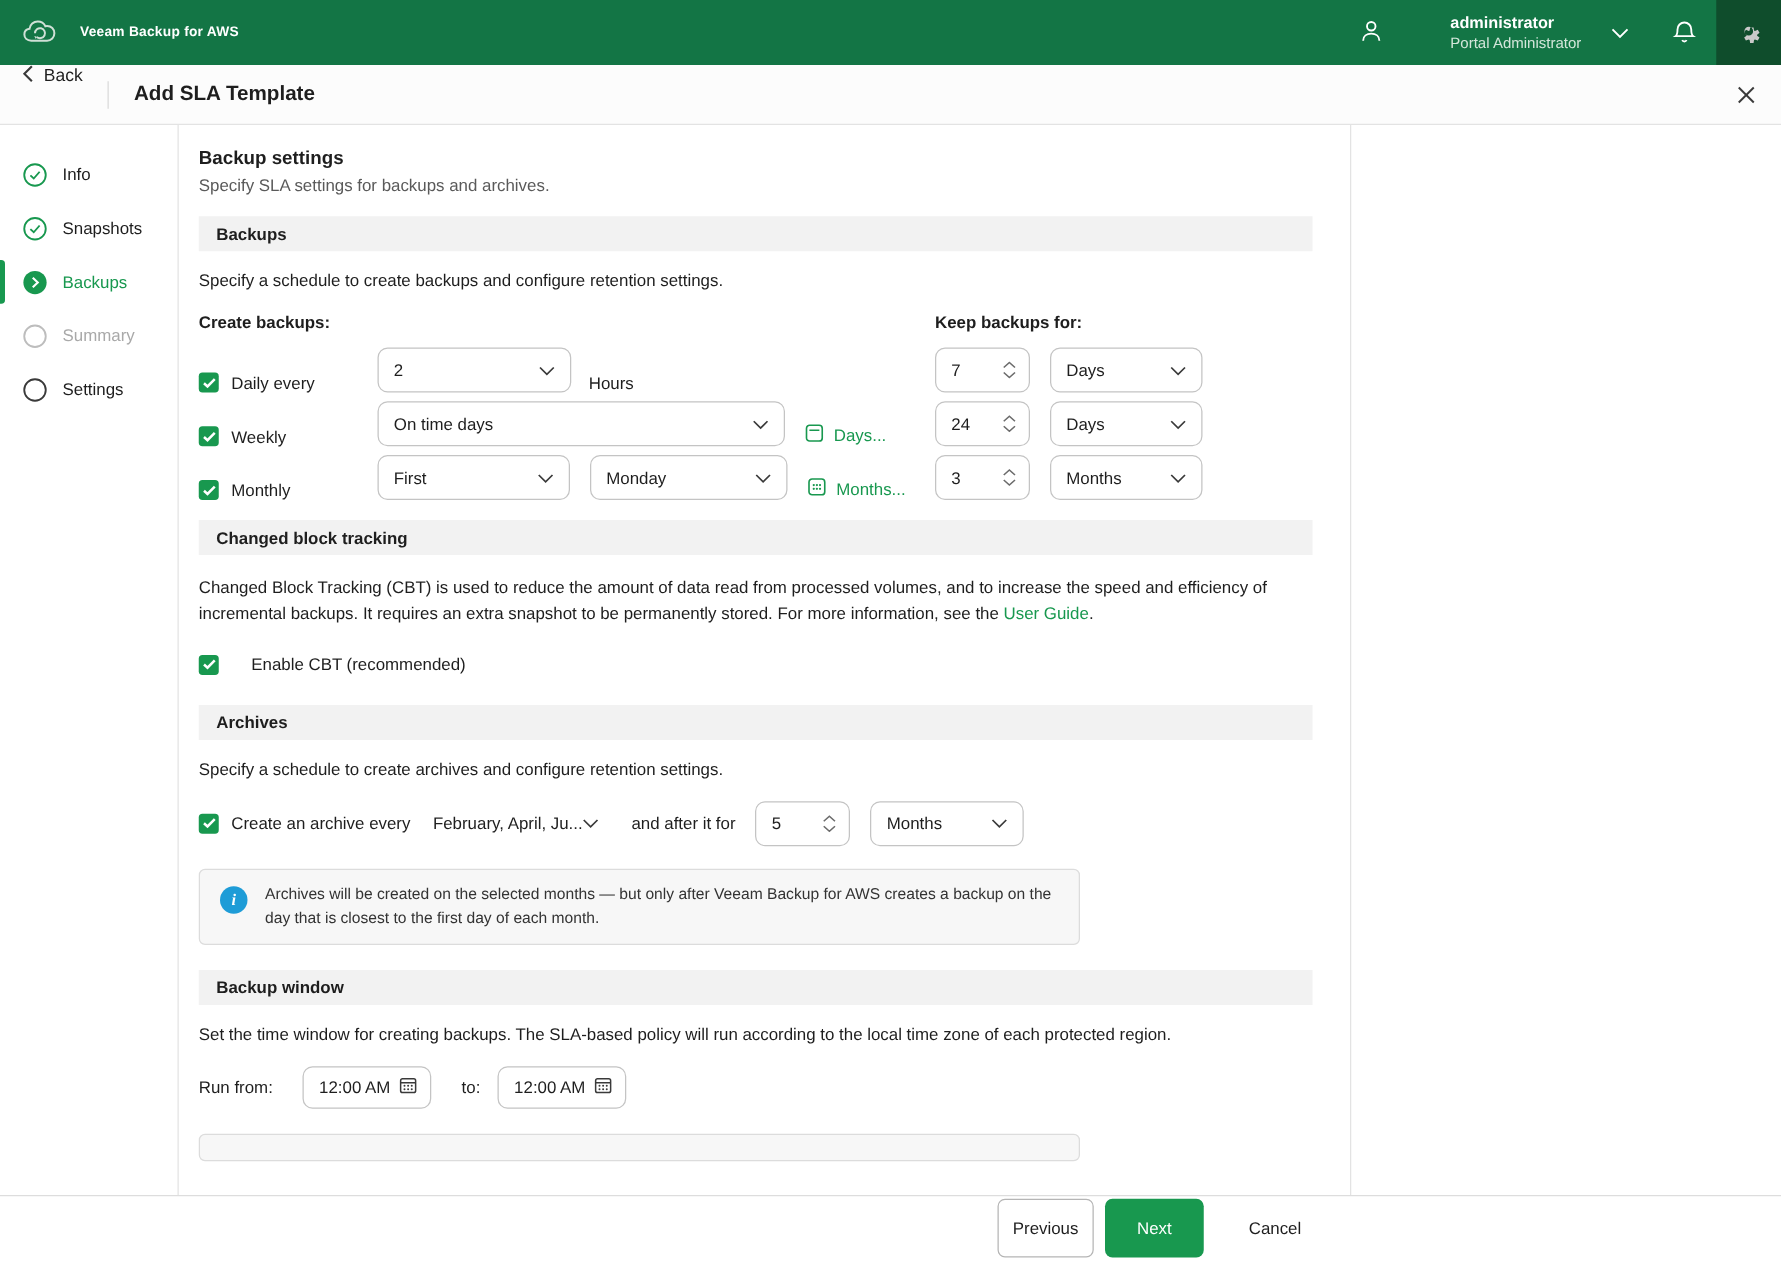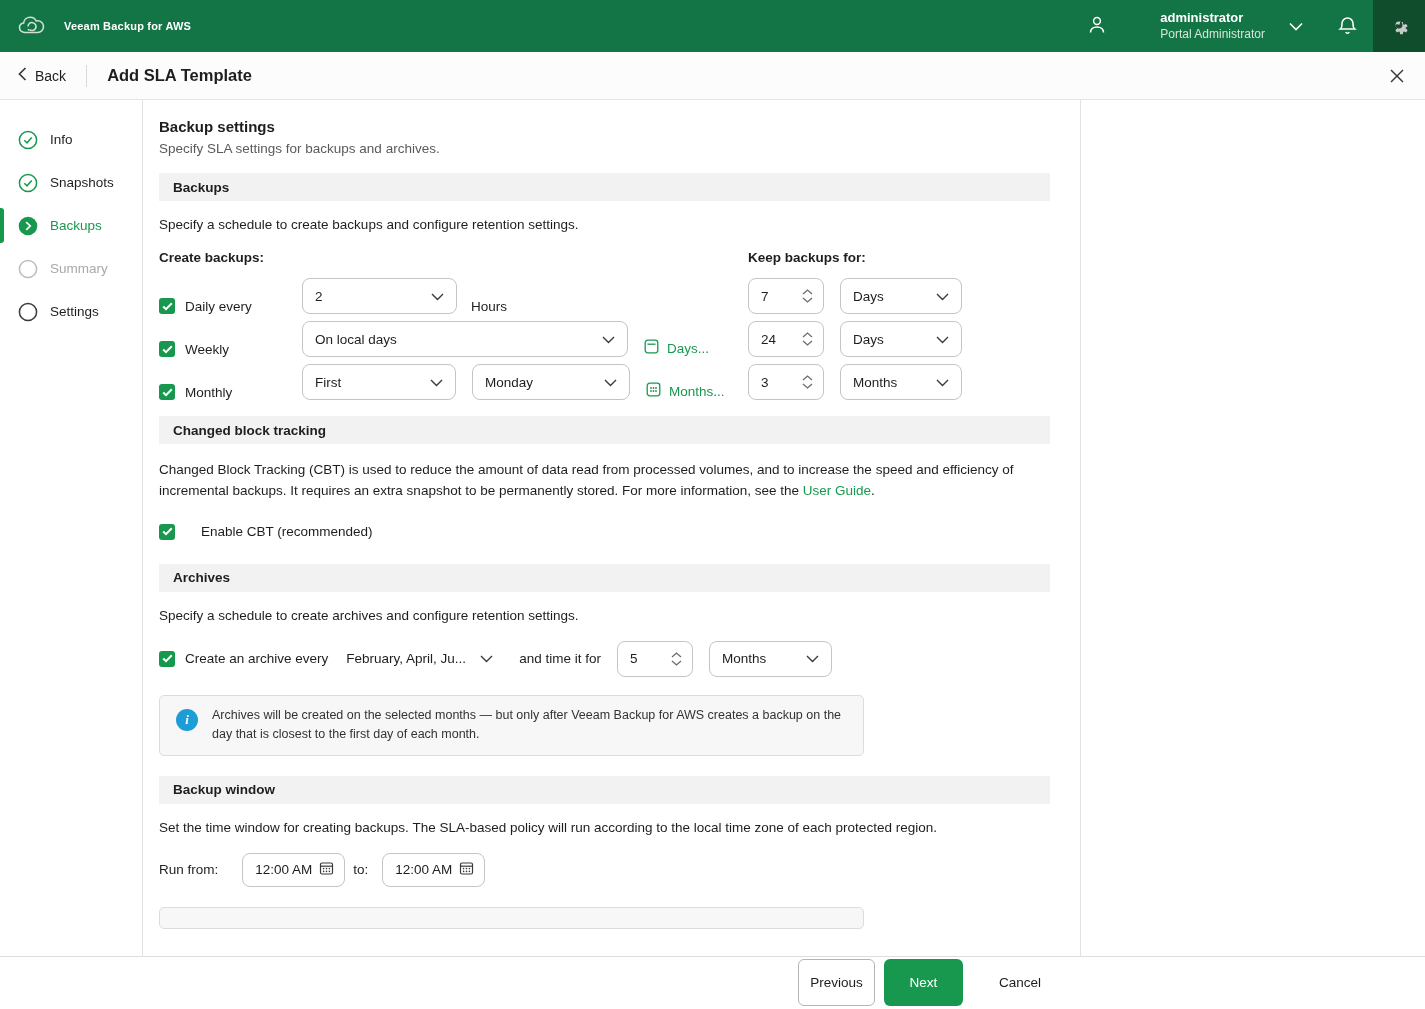--- a/index.html
+++ b/index.html
@@ -13,21 +13,21 @@
   .header-spacer { flex:1; }
   .user-block { display:flex; align-items:center; gap:10px; margin-right:18px; cursor:pointer; }
   .user-names { display:flex; flex-direction:column; line-height:1.25;margin-left:42px; }
   .user-name { font-size:13px; font-weight:700; }
   .user-role { font-size:12px; color:#d3e6da; }
   .bell-wrap { width:52px; display:flex; justify-content:center; cursor:pointer; }
   .gear-btn { width:52px; height:52px; background:#0f4d2c; display:flex; align-items:center; justify-content:center; cursor:pointer; }
 
   
   .sub-header { height:48px; background:#fcfcfc; border-bottom:1px solid #e3e3e3; display:flex; align-items:center; position:relative; }
-  .back-btn { display:flex; align-items:center; gap:8px; padding:0 20px 0 18px; height:100%; cursor:pointer; font-size:14px; color:#1e1e1e; }
+  .back-btn { display:flex; align-items:flex-start; gap:8px; padding:0 20px 0 18px; height:100%; cursor:pointer; font-size:14px; color:#1e1e1e; }
   .subheader-divider { width:1px; height:22px; background:#d9d9d9; }
   .page-title { font-size:16.5px; font-weight:700; margin-left:20px; }
   .close-btn { position:absolute; right:16px; top:12px; width:24px; height:24px; display:flex; align-items:center; justify-content:center; cursor:pointer; }
 
   
   .body-row { display:flex; height:856px; }
   .wizard-nav { width:143px; border-right:1px solid #e3e3e3; padding-top:18px; flex-shrink:0; }
   .step { display:flex; align-items:center; gap:12px; height:43px; padding-left:18px; position:relative; cursor:pointer; font-size:13.5px; }
   .step .bar { position:absolute; left:0; top:4px; width:4px; height:35px; border-radius:0 3px 3px 0; background:transparent; }
   .step.active .bar { background:#18984f; }
@@ -59,30 +59,30 @@
   .spinner { width:76px; height:36px; border:1px solid #c4c4c4; border-radius:8px; background:#fff; display:flex; align-items:center; justify-content:space-between; padding:0 10px 0 12px; }
   .spin-arrows { display:flex; flex-direction:column; gap:2px; cursor:pointer; }
   .unit-lbl { margin-left:14px; }
   .row-link { margin-left:16px; }
 
   .cbt-text { line-height:1.55; margin-bottom:22px; }
   .inline-link { color:#18984f; cursor:pointer; }
   .cb-row { display:flex; align-items:center; gap:26px; margin-bottom:24px; }
 
   .arch-row { display:flex; align-items:center; margin-bottom:18px; height:36px; }
-  .bare-select { display:flex; align-items:center; gap:14px; margin-left:18px; cursor:pointer; }
+  .bare-select { display:flex; align-items:center; margin-left:18px; cursor:pointer; }
   .keep-text { margin:0 16px 0 26px; }
 
   .info-box { width:705px; background:#f7f7f7; border:1px solid #dcdcdc; border-radius:5px; padding:10px 16px; display:flex; gap:14px; align-items:flex-start; margin-bottom:20px; }
   .info-ic { width:22px; height:22px; border-radius:50%; background:#1e9cd7; color:#fff; font-weight:700; font-size:13px; display:flex; align-items:center; justify-content:center; flex-shrink:0; margin-top:3px; font-style:italic; font-family:"Liberation Serif", serif; }
   .info-text { font-size:12.5px; line-height:1.55; color:#333; }
 
   .time-row { display:flex; align-items:center; margin-bottom:20px; }
   .time-input { width:103px; height:34px; border:1px solid #c4c4c4; border-radius:8px; display:flex; align-items:center; justify-content:space-between; padding:0 10px 0 12px; cursor:text; }
-  .to-lbl { margin:0 14px 0 8px; }
+  .to-lbl { margin:0 14px 0 24px; }
   .runfrom-lbl { margin-right:24px; }
 
   
   .app-footer { height:52px; border-top:1px solid #ddd; display:flex; align-items:center; justify-content:flex-end; padding-right:374px; gap:9px; background:#fff; }
   .btn { height:47px; border-radius:6px; font-size:13.5px; display:flex; align-items:center; justify-content:center; cursor:pointer; font-family:"Liberation Sans", sans-serif; }
   .btn-outline { width:77px; border:1px solid #b5b5b5; background:#fff; color:#1e1e1e; }
   .btn-primary { width:79px; border:none; background:#18984f; color:#fff; }
   .btn-text { border:none; background:transparent; color:#1e1e1e; margin-left:17px; padding:0 10px; }
 </style>
 </head>
@@ -239,21 +239,21 @@
         <div class="ctl-row">
           <div class="cb-cell">
             <span class="checkbox">
               <svg width="11" height="9" viewBox="0 0 11 9" fill="none" stroke="#fff" stroke-width="2">
                   <polyline points="1.2,4.6 4,7.2 9.8,1.3"></polyline>
                 </svg>
             </span>
             <span>Weekly</span>
           </div>
           <div class="select" style="width:326px">
-            <span>On local days</span>
+            <span>On time days</span>
             <span class="chev"><svg width="13" height="8" viewBox="0 0 13 8" fill="none" stroke="#3a3a3a" stroke-width="1.4">
                   <polyline points="1,1 6.5,6.5 12,1"></polyline>
                 </svg></span>
           </div>
           <a class="green-link row-link">
             <span>
               <svg width="15" height="15" viewBox="0 0 15 15" fill="none" stroke="#18984f" stroke-width="1.3">
                   <rect x="1.2" y="1.2" width="12.6" height="12.6" rx="2.5"></rect>
                   <line x1="3.5" y1="5.2" x2="11.5" y2="5.2"></line>
                 </svg>
@@ -389,21 +389,21 @@
             <polyline points="1.2,4.6 4,7.2 9.8,1.3"></polyline>
           </svg>
       </span>
       <span style="margin-left:10px">Create an archive every</span>
       <span class="bare-select">
         <span>February, April, Ju...</span>
         <span><svg width="13" height="8" viewBox="0 0 13 8" fill="none" stroke="#3a3a3a" stroke-width="1.4">
               <polyline points="1,1 6.5,6.5 12,1"></polyline>
             </svg></span>
       </span>
-      <span class="keep-text">and time it for</span>
+      <span class="keep-text">and after it for</span>
       <div class="spinner">
         <span>5</span>
         <span class="spin-arrows">
           <svg width="11" height="6" viewBox="0 0 11 6" fill="none" stroke="#6c6c6c" stroke-width="1.3">
               <polyline points="1,5 5.5,1 10,5"></polyline>
             </svg>
           <svg width="11" height="6" viewBox="0 0 11 6" fill="none" stroke="#6c6c6c" stroke-width="1.3">
               <polyline points="1,1 5.5,5 10,1"></polyline>
             </svg>
         </span>

